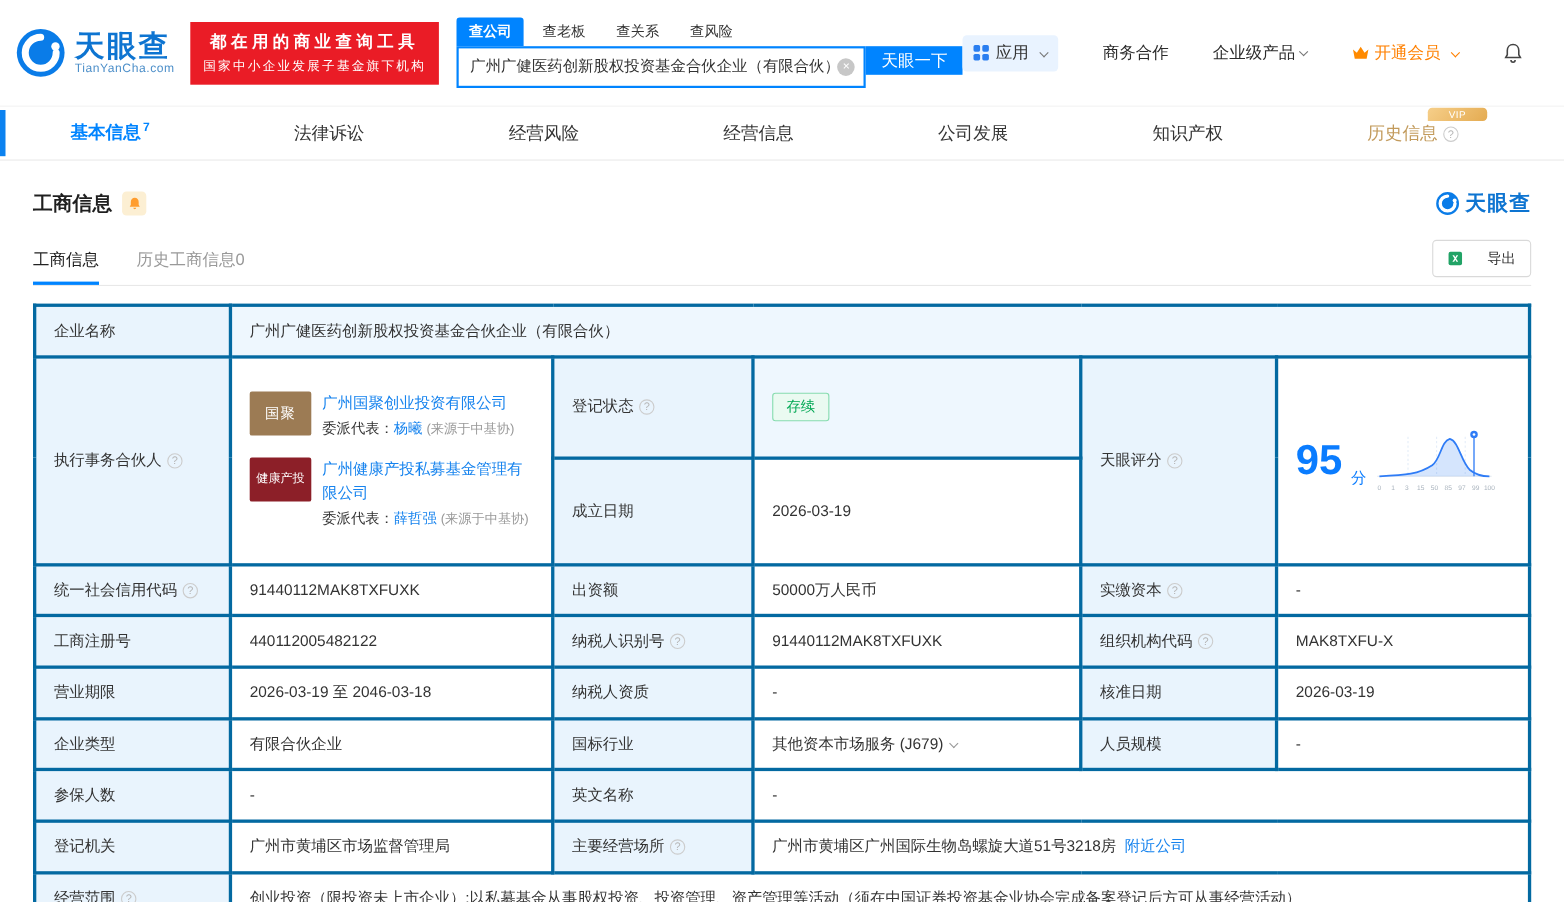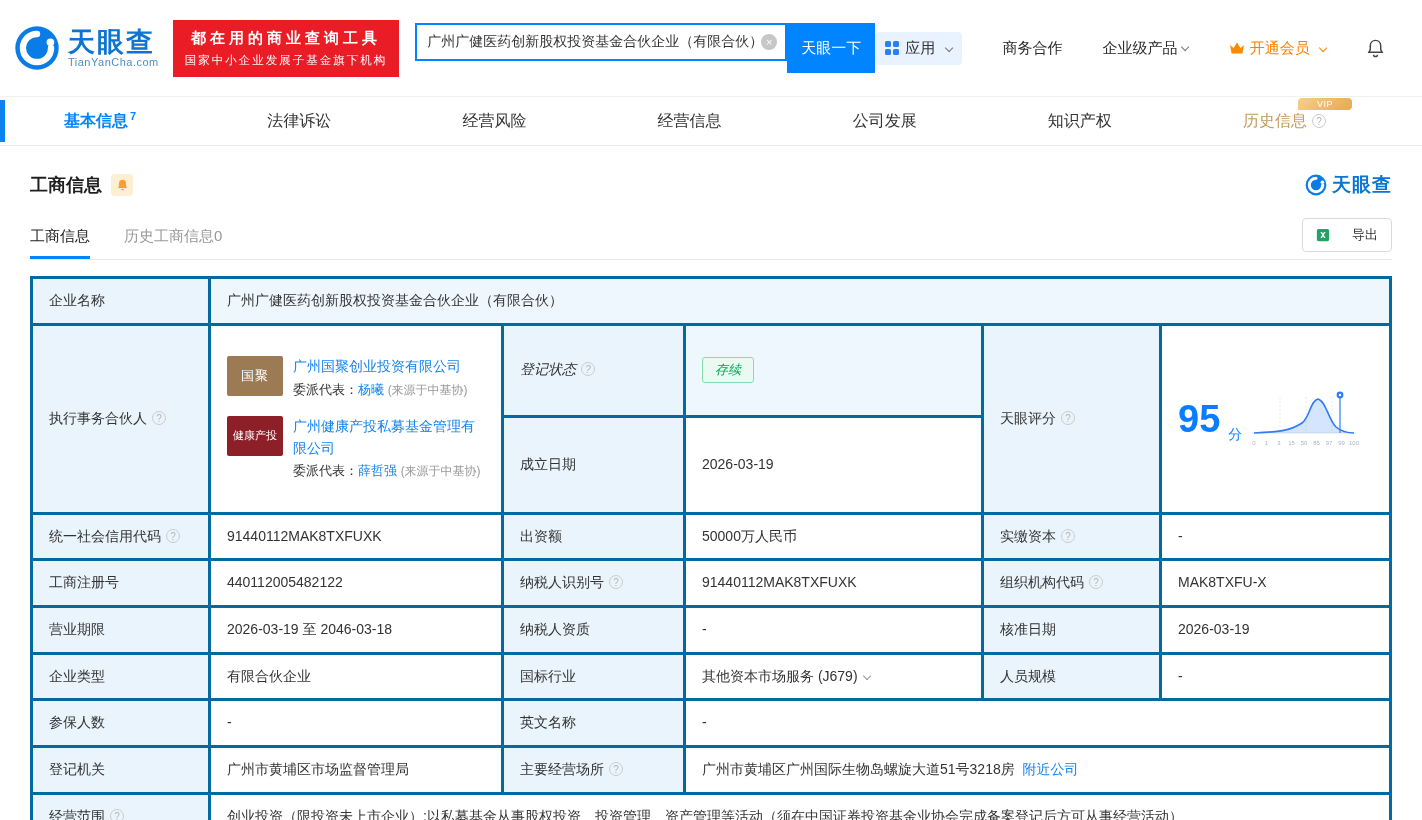--- a/index.html
+++ b/index.html
@@ -18,21 +18,21 @@
   .promo-l1 { font-size:15px; font-weight:bold; letter-spacing:4px; white-space:nowrap; }
   .promo-l2 { font-size:11.5px; letter-spacing:2px; margin-top:5px; white-space:nowrap; }
   .search-block { margin-left:16px; }
   .search-tabs { display:flex; gap:6px; font-size:13px; align-items:flex-end; }
   .search-tab { padding:4px 11px; cursor:pointer; color:#333; border-radius:3px 3px 0 0; }
   .search-tab.active { background:#0084ff; color:#fff; font-weight:bold; }
   .search-row { display:flex; }
   .search-box { width:372px; height:38px; border:2px solid #0084ff; background:#fff; display:flex; align-items:center; padding:0 8px 0 10px; }
   .search-box input { border:none; outline:none; flex:1; font-size:14px; color:#333; font-family:inherit; background:transparent; }
   .clear-icon { width:16px; height:16px; border-radius:50%; background:#c7c7c7; color:#fff; font-size:11px; line-height:16px; text-align:center; cursor:pointer; flex:0 0 auto; }
-  .search-btn { width:88px; height:50px; background:#0084ff; color:#fff; border:none; font-size:15px; cursor:pointer; font-family:inherit; }
+  .search-btn { width:88px; height:26px; background:#0084ff; color:#fff; border:none; font-size:15px; cursor:pointer; font-family:inherit; }
   .top-nav { margin-left:auto; display:flex; align-items:center; gap:40px; font-size:15px; white-space:nowrap; }
   .apps-box { background:#e9f3ff; border-radius:4px; padding:7px 10px; display:flex; align-items:center; gap:6px; cursor:pointer; }
   .grid-icon { width:14px; height:14px; display:grid; grid-template-columns:6px 6px; grid-template-rows:6px 6px; gap:2px; }
   .grid-icon i { background:#2a7ef0; border-radius:1.5px; }
   .caret { display:inline-block; border:solid #777; border-width:0 1.5px 1.5px 0; padding:2.6px; transform:rotate(45deg); vertical-align:2px; margin-left:5px; }
   .nav-link { cursor:pointer; color:#2b2b2b; }
   .vip-link { color:#ff8000; display:flex; align-items:center; gap:5px; cursor:pointer; }
   .vip-link .caret { border-color:#ff8000; }
   .bell-btn { cursor:pointer; display:flex; align-items:center; }
   
@@ -56,21 +56,21 @@
   .subtab-row { margin-top:20px; border-bottom:1px solid #e8e8e8; display:flex; align-items:flex-end; }
   .subtab { font-size:15px; padding-bottom:13px; margin-right:34px; cursor:pointer; color:#999; position:relative; }
   .subtab.active { color:#222; }
   .subtab.active::after { content:""; position:absolute; left:0; right:0; bottom:0; height:3px; background:#0084ff; }
   .export-btn { margin-left:auto; margin-bottom:7px; border:1px solid #d9d9d9; border-radius:4px; background:#fff; padding:7px 13px; font-size:13px; color:#333; display:flex; align-items:center; gap:22px; cursor:pointer; font-family:inherit; }
   
   table.info { width:100%; border-collapse:collapse; margin-top:16px; table-layout:fixed; }
   table.info td { border:3px solid #0369a1; padding:11px 16px; vertical-align:middle; font-size:14px; color:#333; line-height:1.55; }
   td.lbl { background:#e9f4fd; color:#3d3d3d; }
   td.stripe { background:#eef7fe; }
-  .h92 { height:92px;font-style:italic; } .h97 { height:97px; }
+  .h92 { height:92px; } .h97 { height:97px; }
   a.lnk { color:#1683ee; text-decoration:none; cursor:pointer; }
   .partner { display:flex; gap:10px; align-items:flex-start; }
   .partner + .partner { margin-top:16px; }
   .p-logo { width:56px; height:40px; flex:0 0 auto; border-radius:2px; color:#fff; display:flex; align-items:center; justify-content:center; text-align:center; font-size:11px; line-height:1.25; padding:2px; cursor:pointer; }
   .p-logo.brown { background:#9c7b54; font-size:13px; letter-spacing:1px; }
   .p-logo.red { background:#8c1f28; }
   .p-rep { margin-top:2px; font-size:13px; }
   .p-src { color:#999; font-size:12px; }
   .badge-green { display:inline-block; background:#eafaf1; border:1px solid #86dcae; color:#00a854; font-size:13px; padding:2px 12px; border-radius:3px; }
   .score-cell { display:flex; align-items:center; gap:8px; }
@@ -93,20 +93,26 @@
       <div class="logo-domain">TianYanCha.com</div>
     </div>
   </div>
 
   <div class="promo">
     <div class="promo-l1">都在用的商业查询工具</div>
     <div class="promo-l2">国家中小企业发展子基金旗下机构</div>
   </div>
 
   <div class="search-block">
+    <div class="search-tabs">
+      <div class="search-tab active">查公司</div>
+      <div class="search-tab">查老板</div>
+      <div class="search-tab">查关系</div>
+      <div class="search-tab">查风险</div>
+    </div>
     <div class="search-row">
       <div class="search-box">
         <input type="text" value="广州广健医药创新股权投资基金合伙企业（有限合伙）" style="">
         <span class="clear-icon">×</span>
       </div>
       <button class="search-btn">天眼一下</button>
     </div>
   </div>
 
   <nav class="top-nav">

